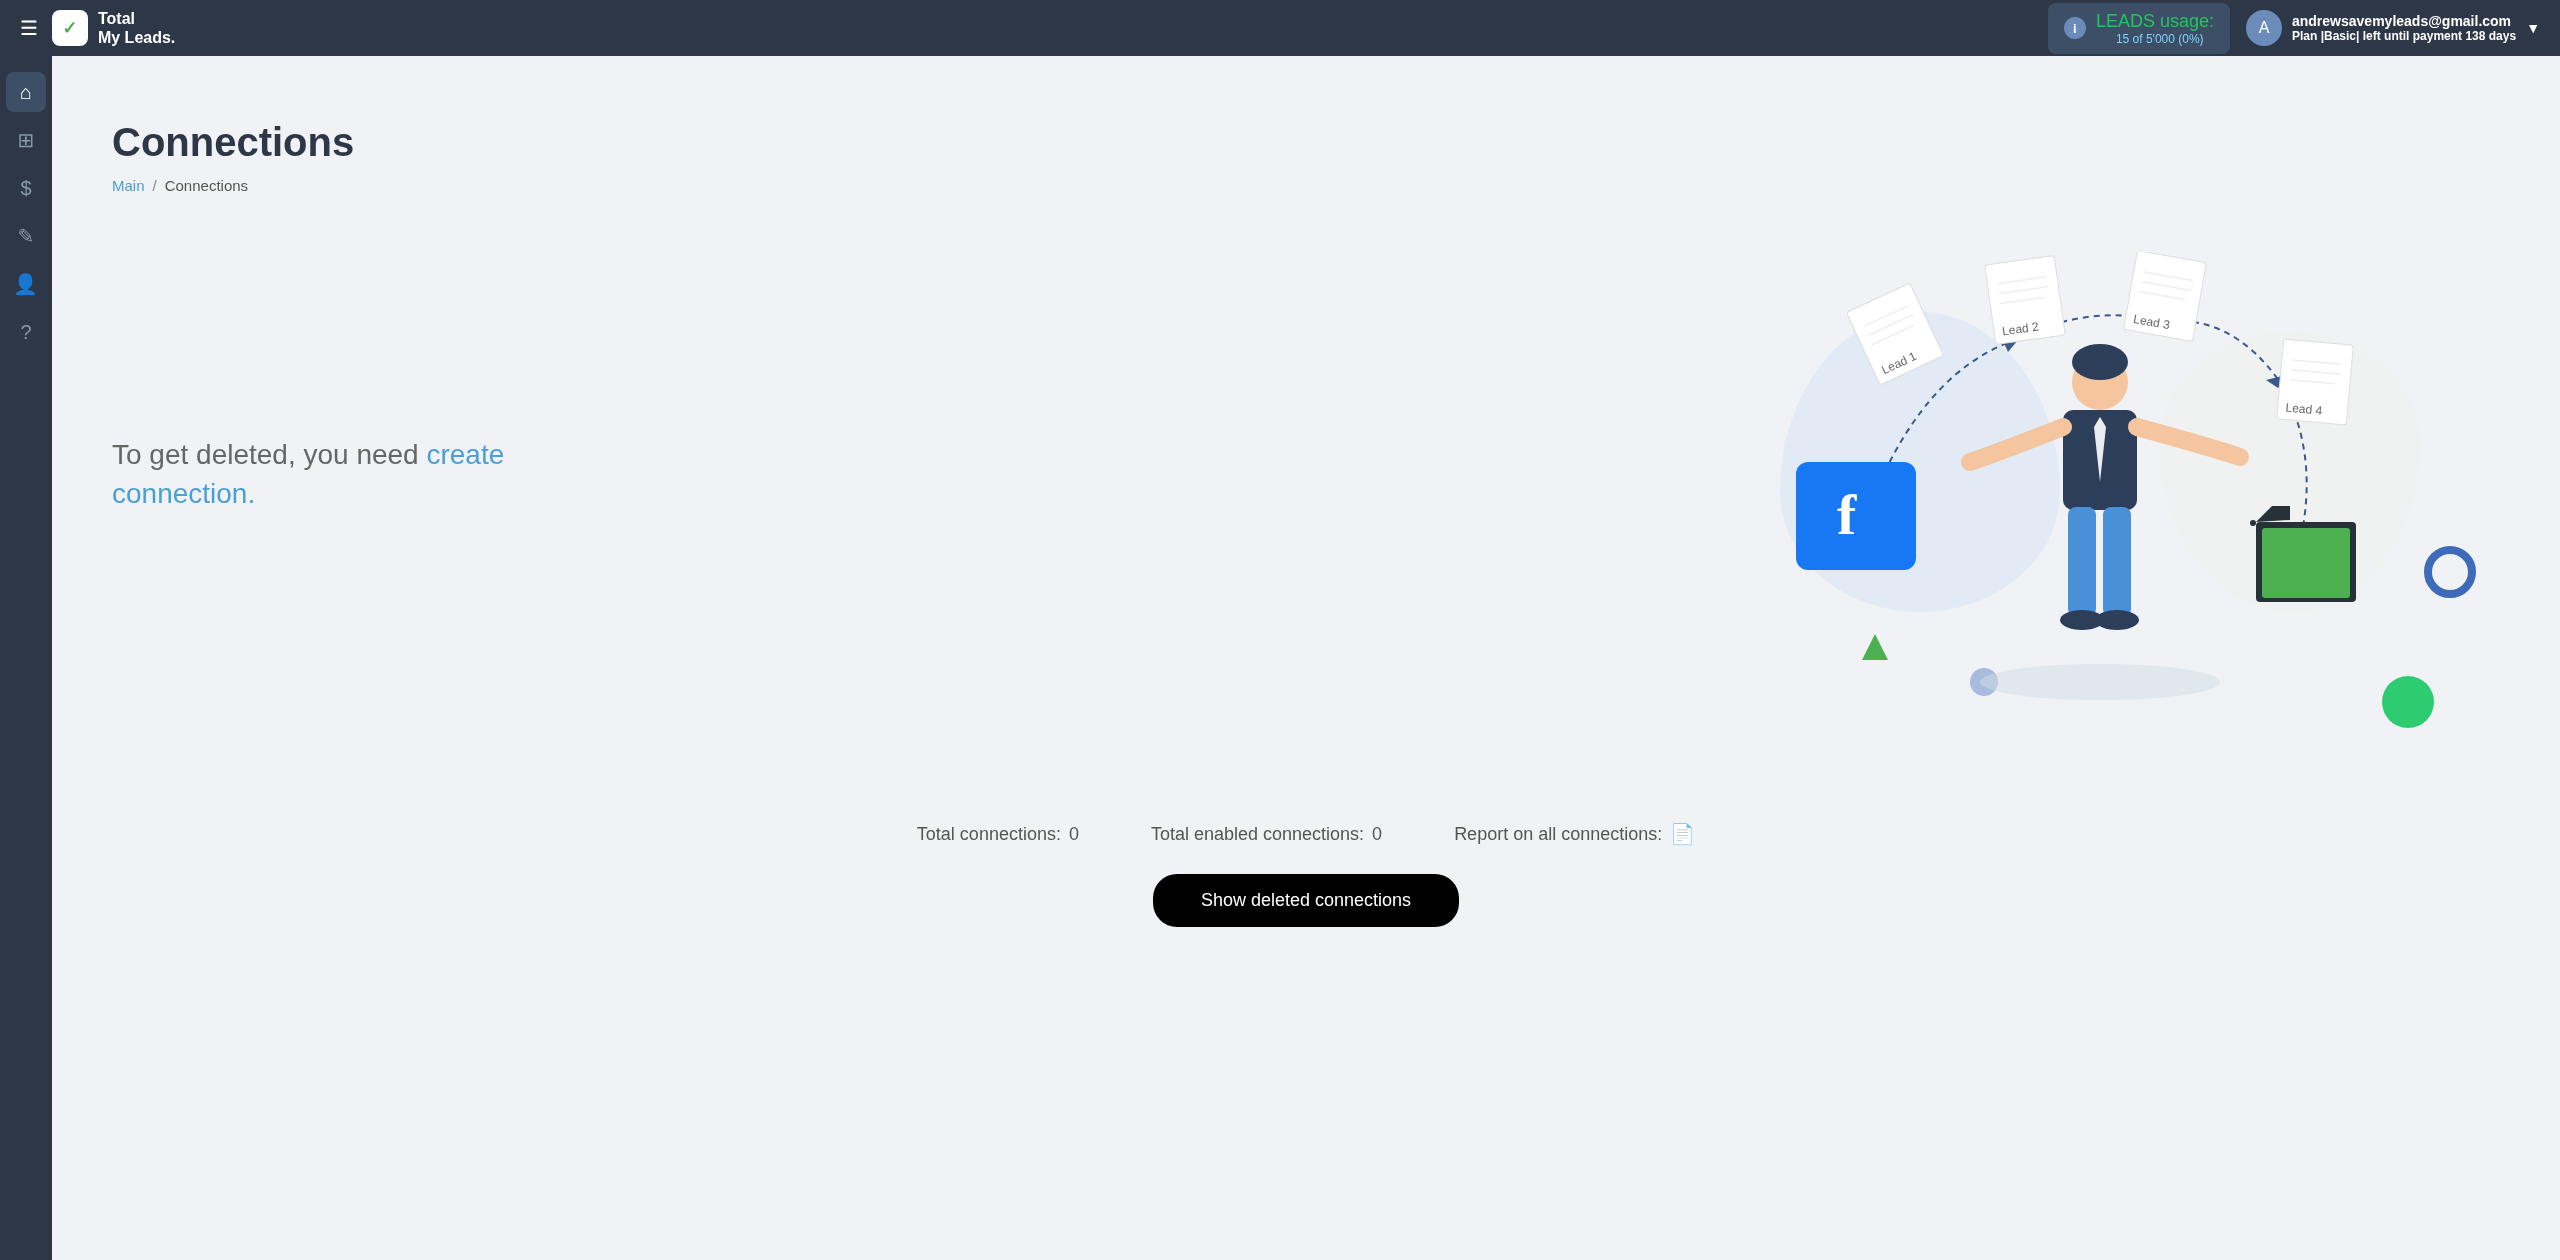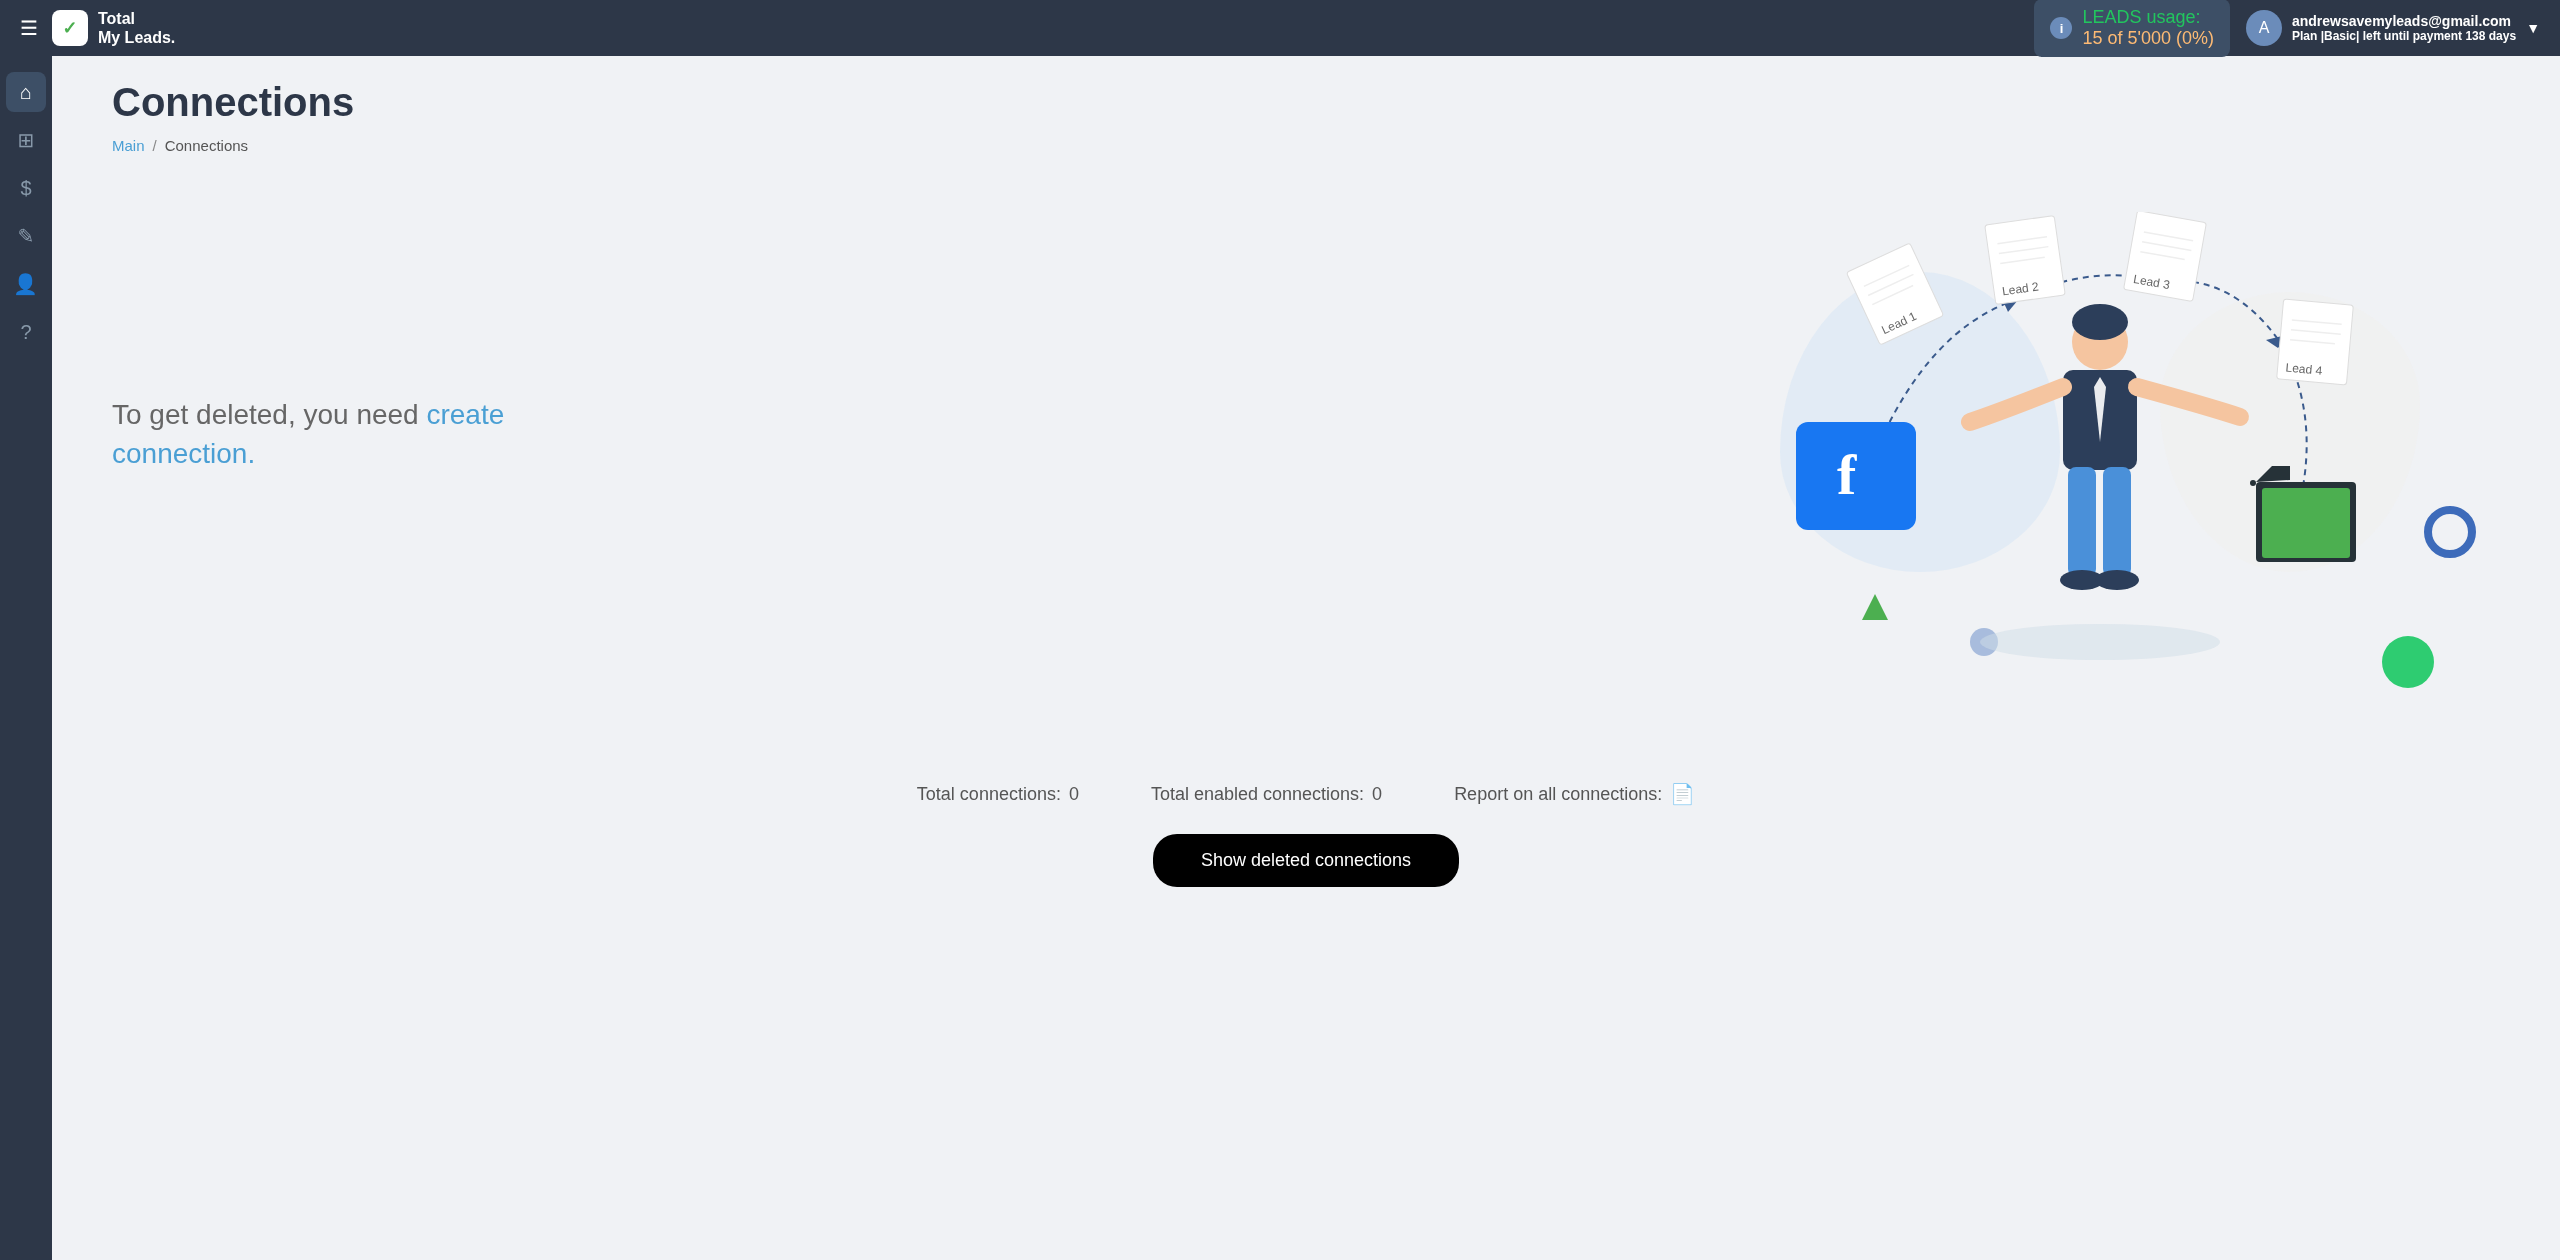--- a/index.html
+++ b/index.html
@@ -39,21 +39,21 @@
     .info-icon {
       width: 22px; height: 22px;
       background: #6b8cba;
       border-radius: 50%;
       display: flex; align-items: center; justify-content: center;
       color: #fff;
       font-size: 13px;
       font-weight: bold;
     }
     .leads-text { color: #22c55e; font-size: 18px; }
-    .leads-count { color: #fdba74; font-size: 18px; }
+    .leads-count { color: #7dd3fc; font-size: 12px; margin-left: 20px; }
 
     .user-info { display: flex; align-items: center; gap: 10px; }
     .user-avatar {
       width: 36px; height: 36px;
       background: #6b8cba;
       border-radius: 50%;
       display: flex; align-items: center; justify-content: center;
       color: #fff;
       font-size: 16px;
     }
@@ -84,21 +84,21 @@
       color: #8899aa;
       font-size: 20px;
       transition: background 0.2s;
     }
     .sidebar-item.active { color: #fff; background: #3d4f66; }
 
     
     .main-content {
       margin-top: 56px;
       margin-left: 52px;
-      padding: 24px 60px;
+      padding: 64px 60px;
       min-height: calc(1260px - 56px);
       background: #f0f2f5;
     }
 
     .page-title {
       font-size: 40px;
       font-weight: 700;
       color: #2d3748;
       margin-bottom: 12px;
     }

